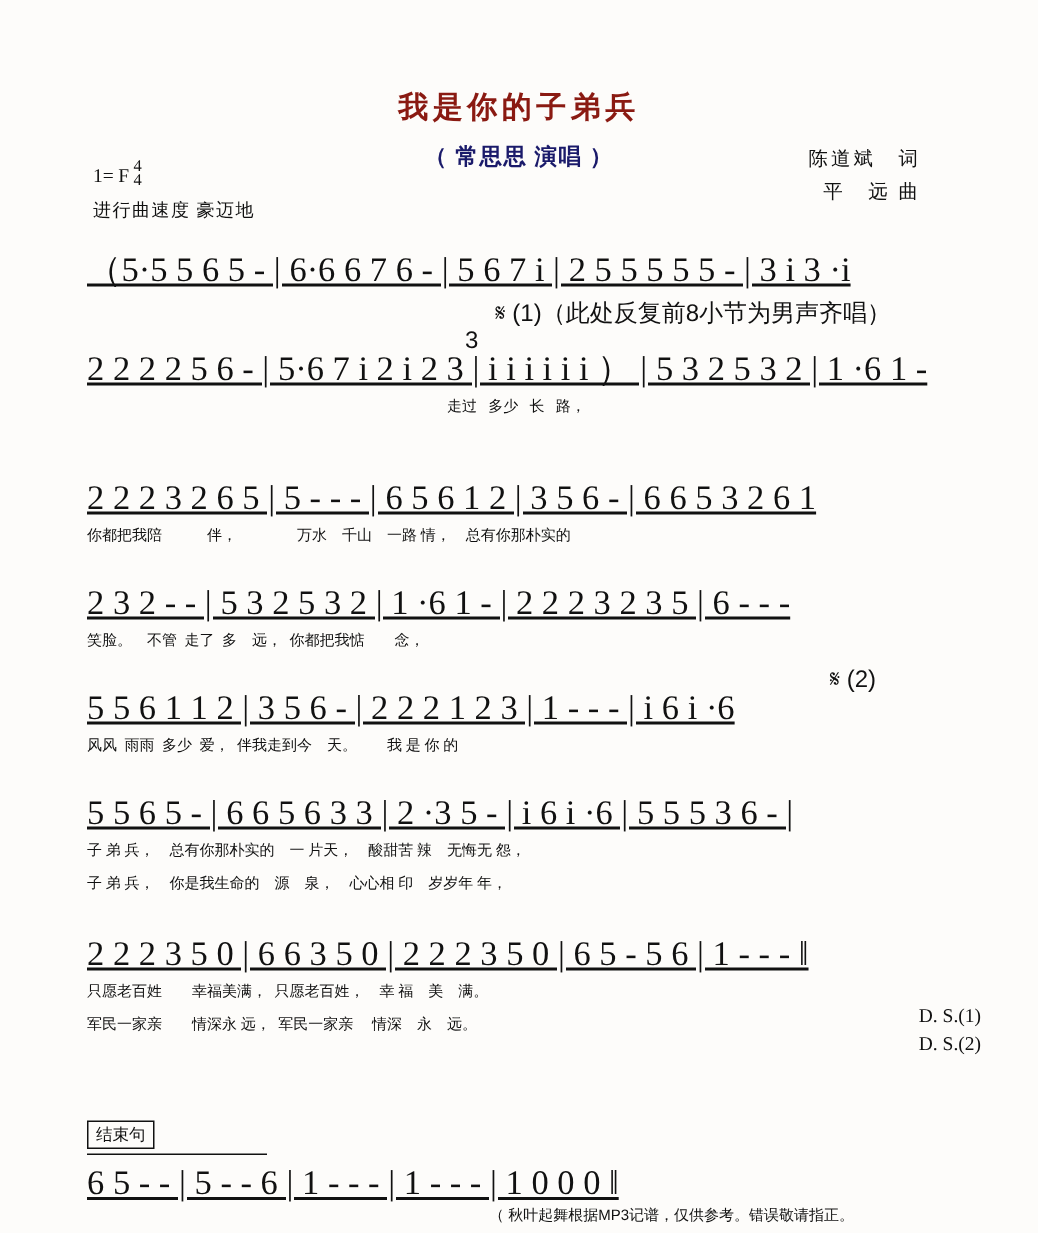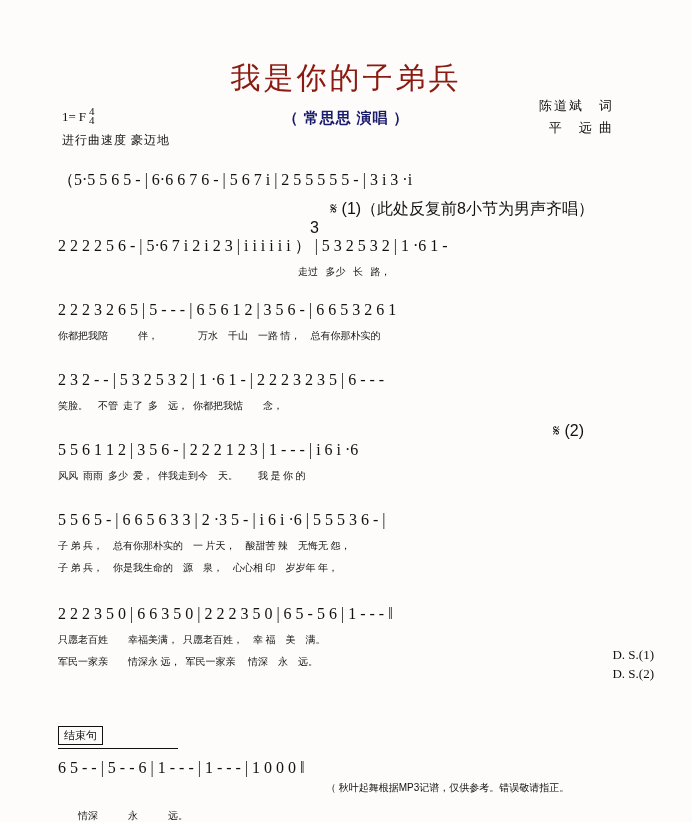--- a/index.html
+++ b/index.html
@@ -11,22 +11,22 @@
     position:relative;
     overflow:hidden;
   }
   .sheet{
     position:absolute;inset:0;
     padding:0;
   }
   .title{
     text-align:center;
     font-family:"Liberation Serif",serif;
-    font-weight:normal;
-    font-size:30px;
+    font-weight:bold;
+    font-size:20px;
     color:#8a1a12;
     letter-spacing:3px;
     margin-top:58px;
   }
   .singer{
     text-align:center;
     font-size:15px;
     font-weight:bold;
     color:#1a1a6a;
     margin-top:10px;
@@ -53,24 +53,25 @@
   .frac .den{display:block;}
   .tempo{font-size:12px;letter-spacing:1px;margin-top:5px;}
 
   .staff{
     position:absolute;
     left:58px;right:38px;
   }
   .row{position:relative;margin-bottom:4px;}
   .notes{
     font-family:"Liberation Serif",serif;
-    font-size:16px;
+    font-size:23px;
     letter-spacing:0px;
     white-space:pre;
     line-height:30px;
+    text-decoration:underline;
   }
   .lyrics{
     font-family:Liberation Serif, serif;
     font-size:10px;
     white-space:pre;
     line-height:22px;
     letter-spacing:0px;
   }
   .annot{
     font-family:"Liberation Sans",sans-serif;
@@ -126,21 +127,21 @@
         <span>(1)（此处反复前8小节为男声齐唱）</span>
       </div>
     </div>
 
     <div class="row" style="margin-top:36px;">
       <div class="annot" style="left:252px;top:-12px;">3</div>
       <div class="notes">2 2 2 2 5 6 - | 5·6 7 i 2 i 2 3 | i i i i i i ） | 5 3 2 5 3 2 | 1 ·6 1 -</div>
       <div class="lyrics">　　　　　　　　　　　　　　　　　　　　　　　　走过   多少   长   路，</div>
     </div>
 
-    <div class="row" style="margin-top:12px;">
+    <div class="row" style="margin-top:34px;">
       <div class="notes">2 2 2 3 2 6 5 | 5 - - - | 6 5 6 1 2 | 3 5 6 - | 6 6 5 3 2 6 1</div>
       <div class="lyrics">你都把我陪　　　伴，　　　　万水　千山　一路 情，　总有你那朴实的</div>
     </div>
 
     <div class="row" style="margin-top:18px;">
       <div class="notes">2 3 2 - - | 5 3 2 5 3 2 | 1 ·6 1 - | 2 2 2 3 2 3 5 | 6 - - -</div>
       <div class="lyrics">笑脸。　不管  走了  多　远，  你都把我惦　　念，</div>
     </div>
 
     <div class="row" style="margin-top:18px;">

